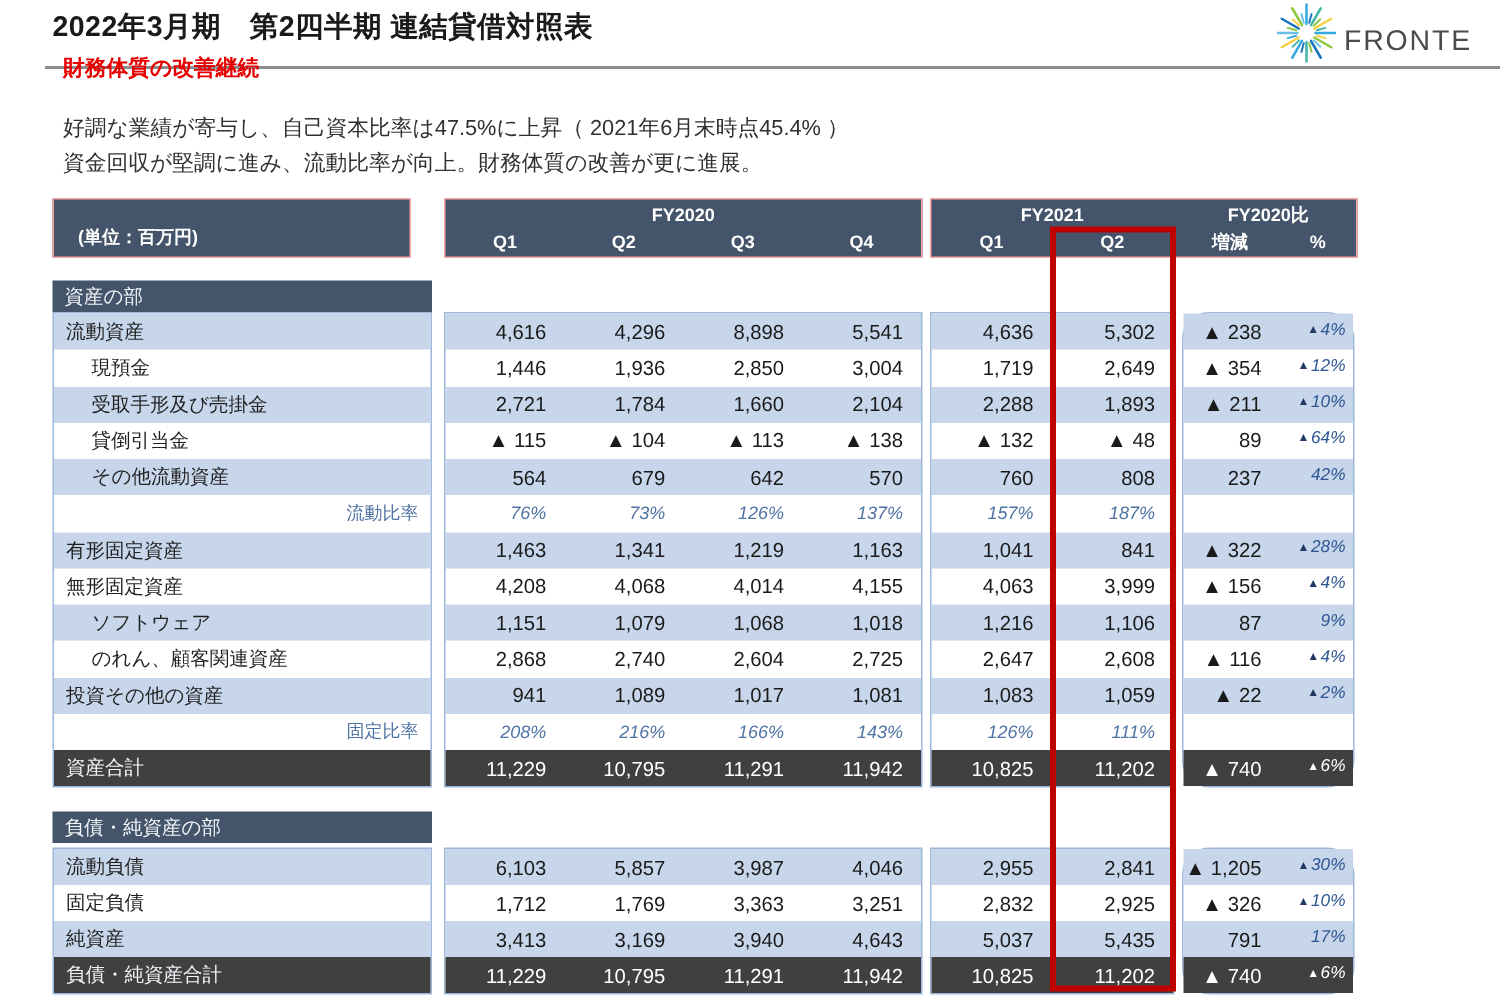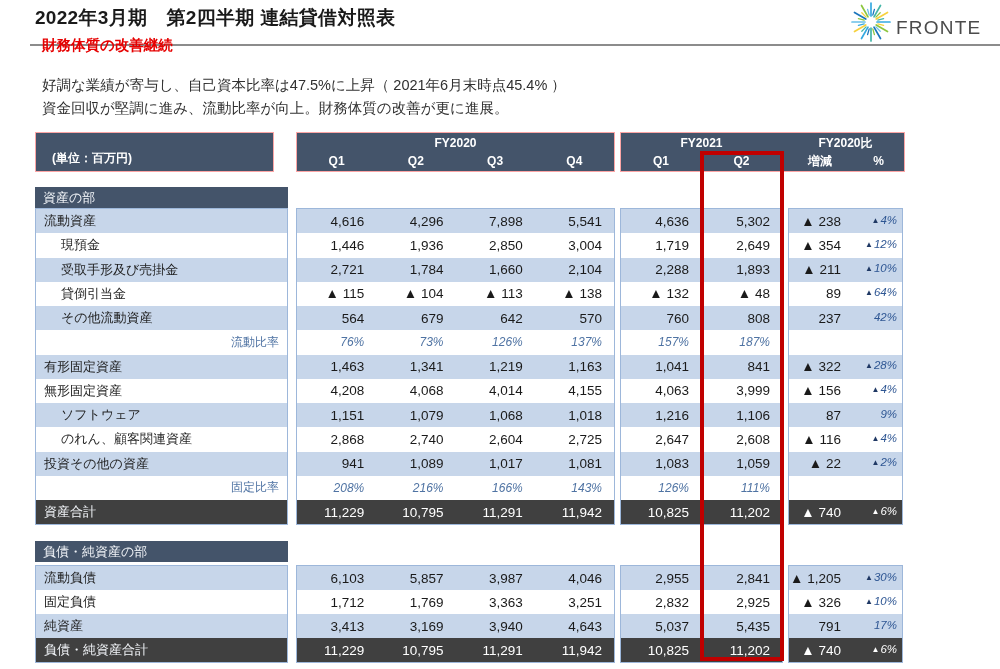--- a/index.html
+++ b/index.html
@@ -31,21 +31,21 @@
   .secbar{position:absolute;left:35px;width:253px;height:21px;background:#44546a;color:#f2f5f9;
           font-size:13px;line-height:21px;padding-left:8px;box-sizing:border-box;}
   .secbar.s0{top:187px;} .secbar.s1{top:541px;}
 
   
   .vblock{position:absolute;box-sizing:border-box;border:1px solid #9db7da;background:#fff;}
   .s0.v{top:208px;} .s1.v{top:565px;}
   .v-label{left:35px;width:253px;}
   .v-fy2020{left:296px;width:319px;}
   .v-fy2021{left:620px;width:163px;}
-  .v-diff{left:788px;width:115px;}
+  .v-diff{left:788px;width:115px;border-radius:18px;}
   .s0 .row{height:24.25px;} .s1 .row{height:24px;}
   .row{display:flex;align-items:center;box-sizing:border-box;}
   .row.stripe{background:#c7d6ea;}
   .row.dark{background:#404040;color:#fff;}
 
   .lab{font-size:13px;color:#1f1f1f;padding-left:8px;white-space:nowrap;}
   .lab.ind1{padding-left:25px;}
   .row.dark .lab{color:#f2f5f9;}
   .lab.ratio-lab{margin-left:auto;padding-right:8px;color:#4f73a3;font-size:12px;}
 
@@ -180,21 +180,21 @@
       </div>
       <div class="row dark">
         <span class="lab">資産合計</span>
       </div>
     </div>
   <div class="vblock v-fy2020 s0 v" id="s0-fy2020">
       <div class="row stripe">
         <div class="grid4">
           <span class="num">4,616</span>
           <span class="num">4,296</span>
-          <span class="num">7,898</span>
+          <span class="num">8,898</span>
           <span class="num">5,541</span>
         </div>
       </div>
       <div class="row">
         <div class="grid4">
           <span class="num">1,446</span>
           <span class="num">1,936</span>
           <span class="num">2,850</span>
           <span class="num">3,004</span>
         </div>

